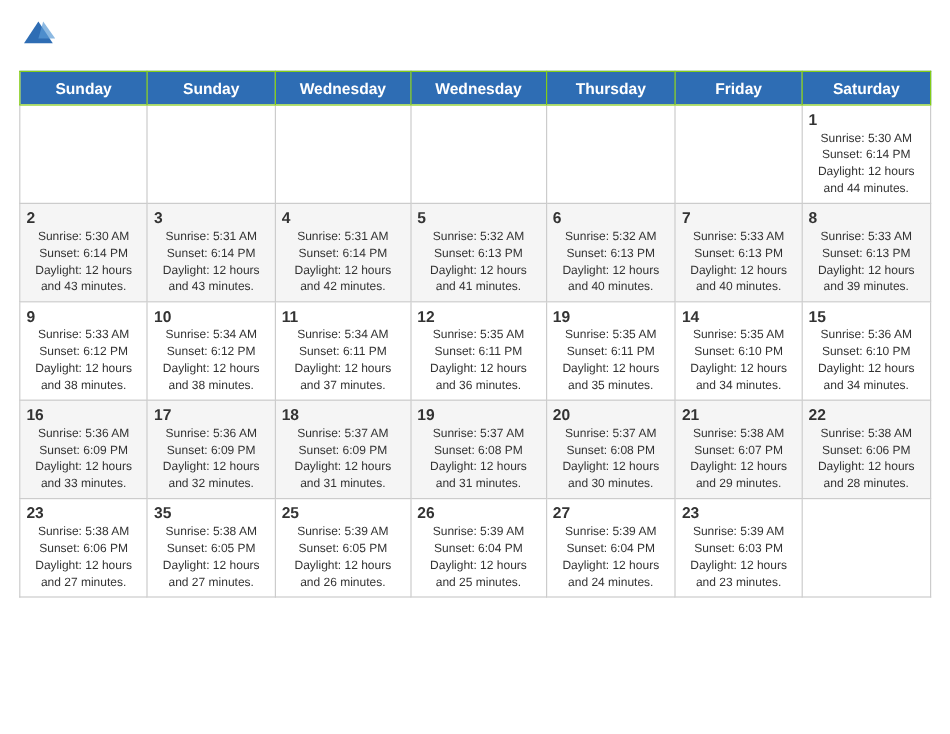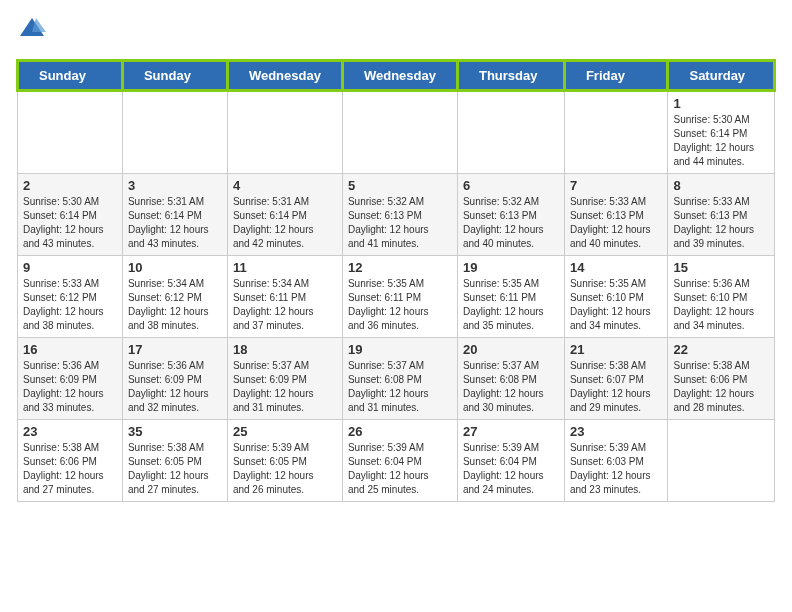--- a/index.html
+++ b/index.html
@@ -49,22 +49,22 @@
       width: 100%;
       border-collapse: collapse;
       border: 1px solid #ccc;
     }
     .calendar th {
       background-color: #2e6db4;
       color: #fff;
       font-size: 13px;
       font-weight: bold;
       padding: 6px 20px;
-      text-align: left;
-      border: 3px solid #84cc16;
+      text-align: center;
+      border: 1px solid #84cc16;
     }
     .calendar td {
       vertical-align: top;
       border: 1px solid #ccc;
       padding: 4px 5px;
       width: calc(100% / 7);
       min-height: 80px;
       font-size: 10.5px;
       color: #333;
       background: #fff;
@@ -75,20 +75,21 @@
     .day-number {
       font-size: 13px;
       font-weight: bold;
       display: block;
       margin-bottom: 2px;
     }
     .day-info {
       font-size: 10px;
       color: #333;
       line-height: 1.4;
+      text-align: center;
     }
     .empty-cell {
       background: #fff !important;
     }
   </style>
 </head>
 <body>
 
 <div class="header">
   <div class="logo">

